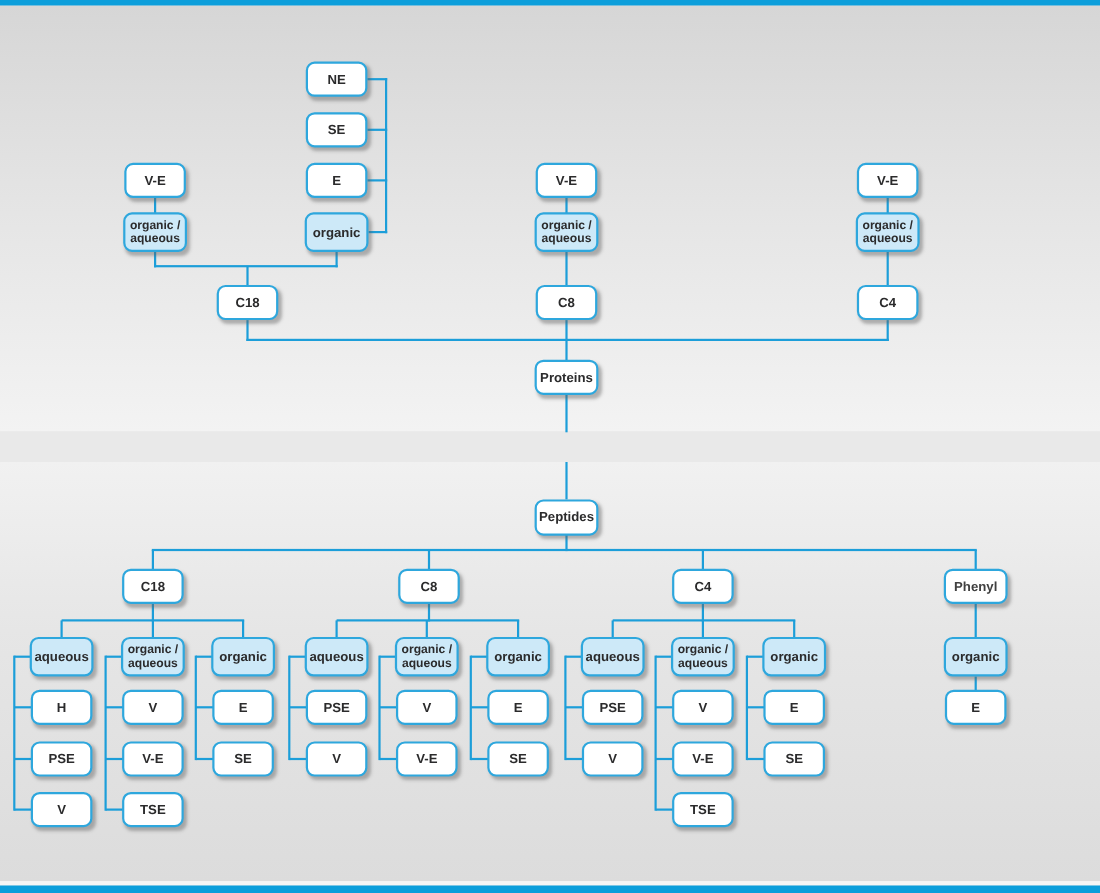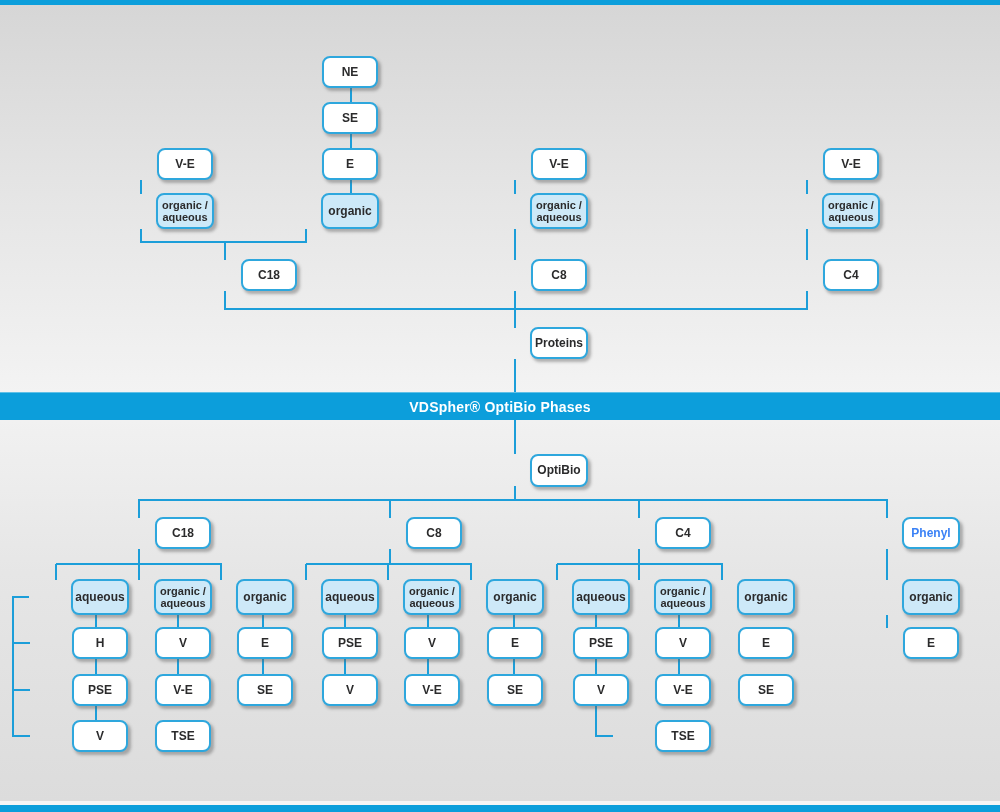--- a/index.html
+++ b/index.html
@@ -16,21 +16,21 @@
   #banner{position:absolute;left:0;top:392px;width:1000px;height:28px;
           display:flex;align-items:center;justify-content:center;
           color:#fff;font-weight:bold;font-size:14px;letter-spacing:.2px;
           border-top:1px solid rgba(255,255,255,.35);box-sizing:border-box;}
   #diagram{position:absolute;left:0;top:0;width:1000px;height:812px;}
   .edge{position:absolute;}
   .node{position:absolute;display:flex;align-items:center;justify-content:center;
         background:#fff;border-radius:8px;box-sizing:border-box;
         box-shadow:2.5px 3px 3px rgba(95,95,95,.45);
         font-weight:bold;font-size:12px;line-height:12.5px;color:#2b2b2c;
-        text-align:center;white-space:pre-line;margin-left:44px;}
+        text-align:center;white-space:pre-line;}
   .node.blue{}
 </style>
 </head>
 <body>
 
 <div id="stage">
   <div id="bg-top"></div>
   <div id="bg-bottom"></div>
   <div id="footer-strip"></div>
   <div id="top-bar" class="bar" style="background: rgb(12, 158, 219);"></div>
@@ -128,25 +128,25 @@
       <div class="node" style="left: 197px; top: 259px; width: 56px; height: 32px; border: 2px solid rgb(46, 167, 221); background: rgb(255, 255, 255); color: rgb(43, 43, 44);">C18</div>
       <div class="node" style="left: 487px; top: 148px; width: 56px; height: 32px; border: 2px solid rgb(46, 167, 221); background: rgb(255, 255, 255); color: rgb(43, 43, 44);">V-E</div>
       <div class="node blue" style="left: 486px; top: 193px; width: 58px; height: 36px; border: 2px solid rgb(46, 167, 221); background: rgb(205, 233, 248); color: rgb(43, 43, 44); font-size: 11px;">organic /
 aqueous</div>
       <div class="node" style="left: 487px; top: 259px; width: 56px; height: 32px; border: 2px solid rgb(46, 167, 221); background: rgb(255, 255, 255); color: rgb(43, 43, 44);">C8</div>
       <div class="node" style="left: 779px; top: 148px; width: 56px; height: 32px; border: 2px solid rgb(46, 167, 221); background: rgb(255, 255, 255); color: rgb(43, 43, 44);">V-E</div>
       <div class="node blue" style="left: 778px; top: 193px; width: 58px; height: 36px; border: 2px solid rgb(46, 167, 221); background: rgb(205, 233, 248); color: rgb(43, 43, 44); font-size: 11px;">organic /
 aqueous</div>
       <div class="node" style="left: 779px; top: 259px; width: 56px; height: 32px; border: 2px solid rgb(46, 167, 221); background: rgb(255, 255, 255); color: rgb(43, 43, 44);">C4</div>
       <div class="node" style="left: 486px; top: 327px; width: 58px; height: 32px; border: 2px solid rgb(46, 167, 221); background: rgb(255, 255, 255); color: rgb(43, 43, 44);">Proteins</div>
-      <div class="node" style="left: 486px; top: 453.5px; width: 58px; height: 33px; border: 2px solid rgb(46, 167, 221); background: rgb(255, 255, 255); color: rgb(43, 43, 44);">OptiBio</div>
+      <div class="node" style="left: 486px; top: 453.5px; width: 58px; height: 33px; border: 2px solid rgb(46, 167, 221); background: rgb(255, 255, 255); color: rgb(43, 43, 44);">Peptides</div>
       <div class="node" style="left: 111px; top: 517px; width: 56px; height: 32px; border: 2px solid rgb(46, 167, 221); background: rgb(255, 255, 255); color: rgb(43, 43, 44);">C18</div>
       <div class="node" style="left: 362px; top: 517px; width: 56px; height: 32px; border: 2px solid rgb(46, 167, 221); background: rgb(255, 255, 255); color: rgb(43, 43, 44);">C8</div>
       <div class="node" style="left: 611px; top: 517px; width: 56px; height: 32px; border: 2px solid rgb(46, 167, 221); background: rgb(255, 255, 255); color: rgb(43, 43, 44);">C4</div>
-      <div class="node" style="left: 858px; top: 517px; width: 58px; height: 32px; border: 2px solid rgb(46, 167, 221); background: rgb(255, 255, 255); color: #3b82f6;">Phenyl</div>
+      <div class="node" style="left: 858px; top: 517px; width: 58px; height: 32px; border: 2px solid rgb(46, 167, 221); background: rgb(255, 255, 255); color: #404040;">Phenyl</div>
       <div class="node blue" style="left: 27px; top: 579px; width: 58px; height: 36px; border: 2px solid rgb(46, 167, 221); background: rgb(205, 233, 248); color: rgb(43, 43, 44);">aqueous</div>
       <div class="node blue" style="left: 110px; top: 579px; width: 58px; height: 36px; border: 2px solid rgb(46, 167, 221); background: rgb(205, 233, 248); color: rgb(43, 43, 44); font-size: 11px;">organic /
 aqueous</div>
       <div class="node blue" style="left: 192px; top: 579px; width: 58px; height: 36px; border: 2px solid rgb(46, 167, 221); background: rgb(205, 233, 248); color: rgb(43, 43, 44);">organic</div>
       <div class="node" style="left: 28px; top: 627px; width: 56px; height: 32px; border: 2px solid rgb(46, 167, 221); background: rgb(255, 255, 255); color: rgb(43, 43, 44);">H</div>
       <div class="node" style="left: 28px; top: 674px; width: 56px; height: 32px; border: 2px solid rgb(46, 167, 221); background: rgb(255, 255, 255); color: rgb(43, 43, 44);">PSE</div>
       <div class="node" style="left: 28px; top: 720px; width: 56px; height: 32px; border: 2px solid rgb(46, 167, 221); background: rgb(255, 255, 255); color: rgb(43, 43, 44);">V</div>
       <div class="node" style="left: 111px; top: 627px; width: 56px; height: 32px; border: 2px solid rgb(46, 167, 221); background: rgb(255, 255, 255); color: rgb(43, 43, 44);">V</div>
       <div class="node" style="left: 111px; top: 674px; width: 56px; height: 32px; border: 2px solid rgb(46, 167, 221); background: rgb(255, 255, 255); color: rgb(43, 43, 44);">V-E</div>
       <div class="node" style="left: 111px; top: 720px; width: 56px; height: 32px; border: 2px solid rgb(46, 167, 221); background: rgb(255, 255, 255); color: rgb(43, 43, 44);">TSE</div>
@@ -169,14 +169,13 @@
       <div class="node" style="left: 529px; top: 627px; width: 56px; height: 32px; border: 2px solid rgb(46, 167, 221); background: rgb(255, 255, 255); color: rgb(43, 43, 44);">PSE</div>
       <div class="node" style="left: 529px; top: 674px; width: 56px; height: 32px; border: 2px solid rgb(46, 167, 221); background: rgb(255, 255, 255); color: rgb(43, 43, 44);">V</div>
       <div class="node" style="left: 611px; top: 627px; width: 56px; height: 32px; border: 2px solid rgb(46, 167, 221); background: rgb(255, 255, 255); color: rgb(43, 43, 44);">V</div>
       <div class="node" style="left: 611px; top: 674px; width: 56px; height: 32px; border: 2px solid rgb(46, 167, 221); background: rgb(255, 255, 255); color: rgb(43, 43, 44);">V-E</div>
       <div class="node" style="left: 611px; top: 720px; width: 56px; height: 32px; border: 2px solid rgb(46, 167, 221); background: rgb(255, 255, 255); color: rgb(43, 43, 44);">TSE</div>
       <div class="node" style="left: 694px; top: 627px; width: 56px; height: 32px; border: 2px solid rgb(46, 167, 221); background: rgb(255, 255, 255); color: rgb(43, 43, 44);">E</div>
       <div class="node" style="left: 694px; top: 674px; width: 56px; height: 32px; border: 2px solid rgb(46, 167, 221); background: rgb(255, 255, 255); color: rgb(43, 43, 44);">SE</div>
       <div class="node blue" style="left: 858px; top: 579px; width: 58px; height: 36px; border: 2px solid rgb(46, 167, 221); background: rgb(205, 233, 248); color: rgb(43, 43, 44);">organic</div>
       <div class="node" style="left: 859px; top: 627px; width: 56px; height: 32px; border: 2px solid rgb(46, 167, 221); background: rgb(255, 255, 255); color: rgb(43, 43, 44);">E</div>
     </div>
-  <div id="banner" style="background: rgb(12, 158, 219); color: rgb(255, 255, 255);">VDSpher® OptiBio Phases</div>
 </div>
 
 </body></html>

